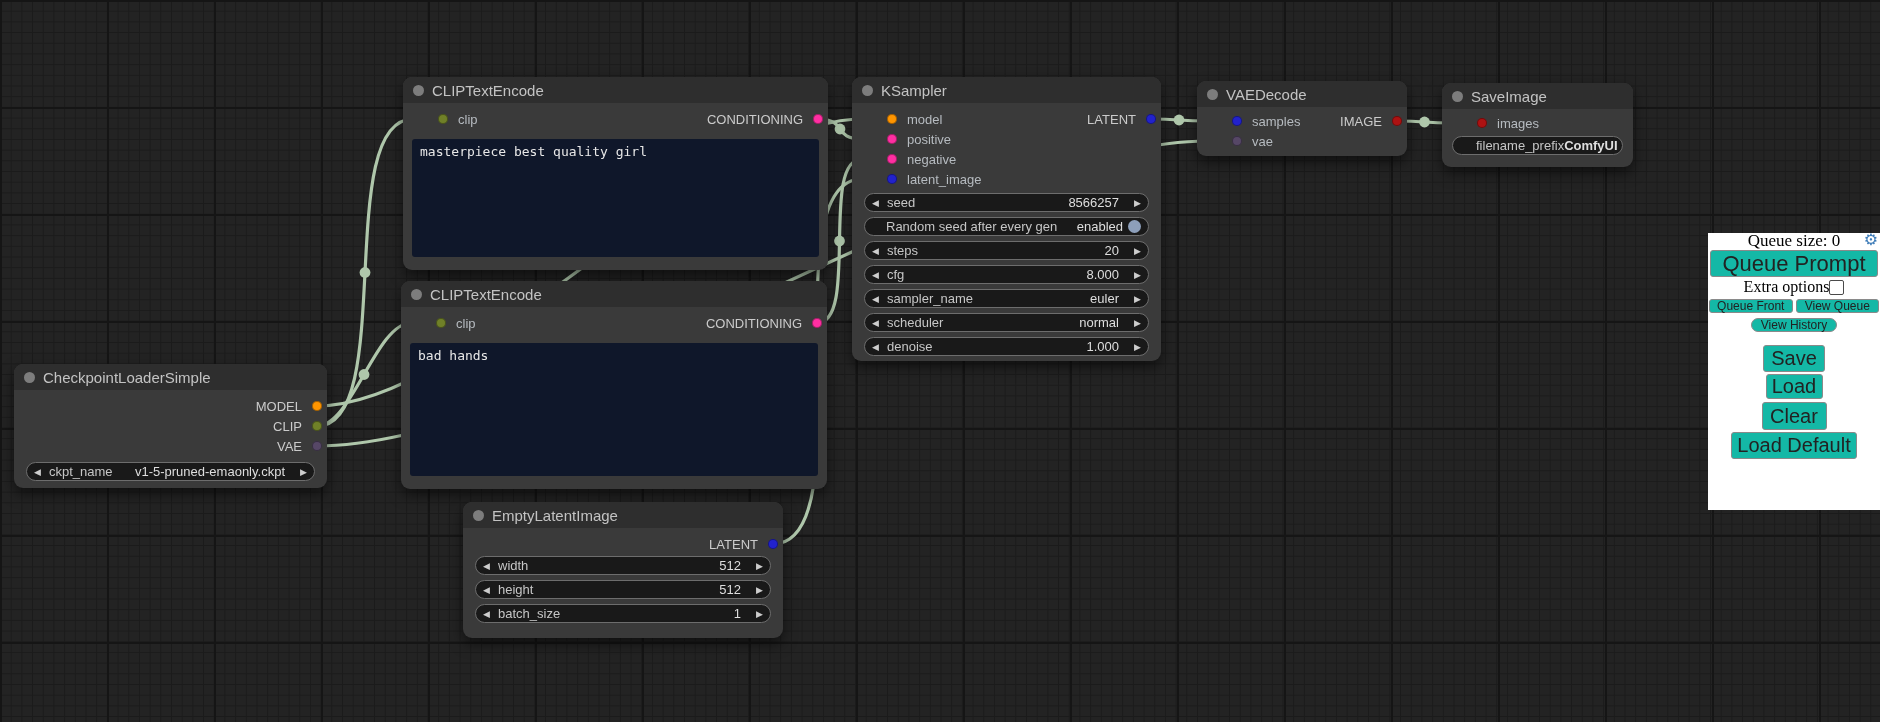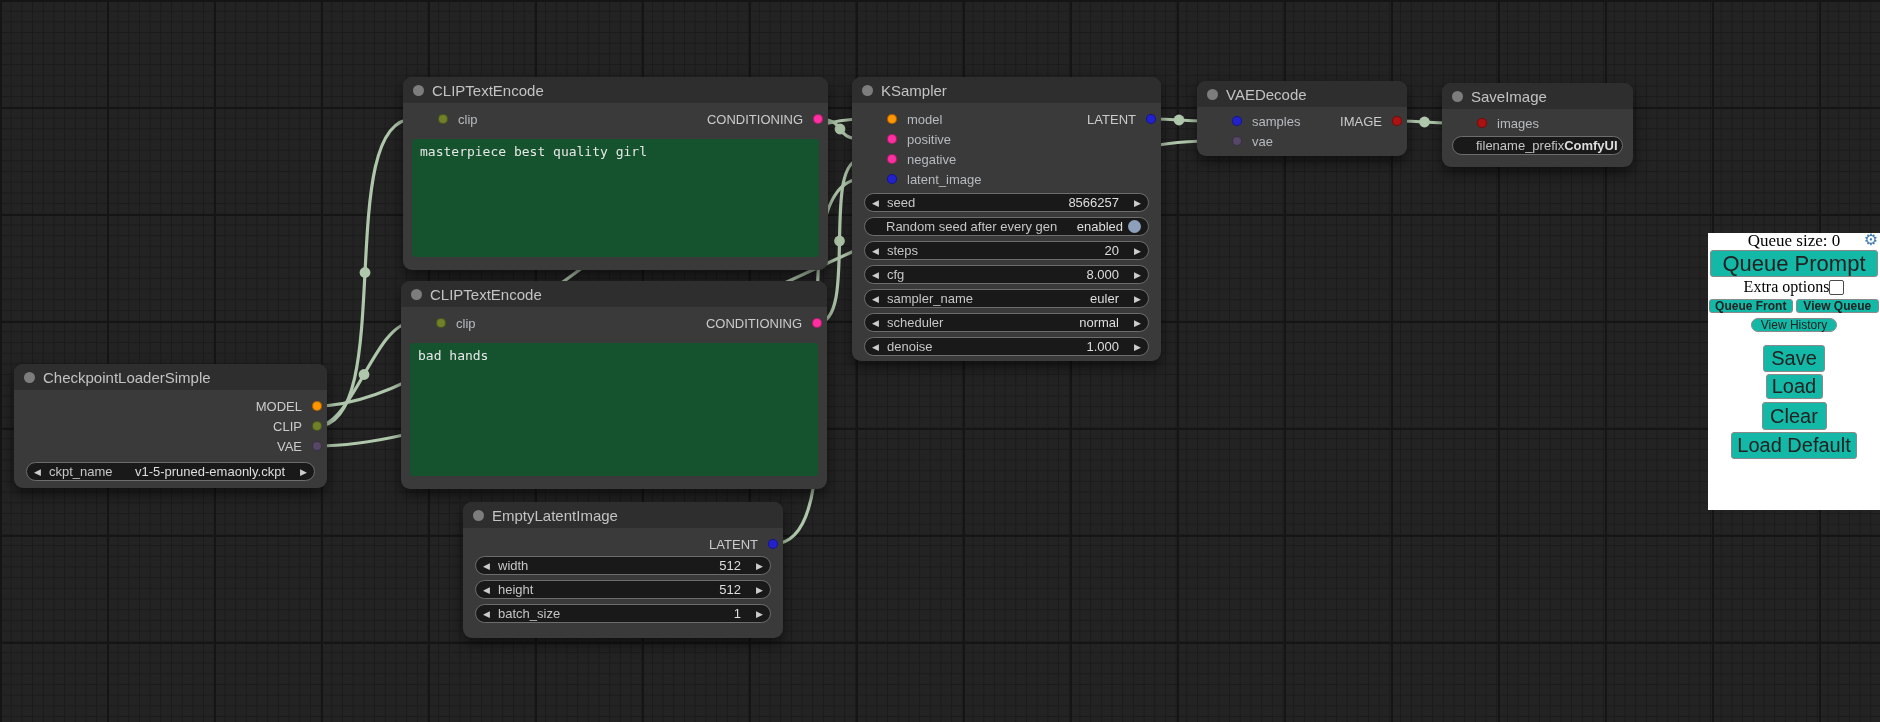--- a/index.html
+++ b/index.html
@@ -32,39 +32,39 @@
   .widget{height:19px;margin:5px 12px 0;border-radius:10px;background:#191919;
     border:1px solid #6d6d6d;display:flex;align-items:center;padding:0 7px;
     font-size:13px;color:#c6c6c6;box-sizing:border-box;white-space:nowrap;}
   .widget .arrow{font-size:9px;color:#cdcdcd;width:13px;flex:0 0 auto;}
   .widget .arrow.r{text-align:right;}
   .widget .wlabel{margin-left:2px;}
   .widget .wvalue{margin-left:auto;margin-right:9px;color:#dedede;}
   .widget.noarrow .wvalue{margin-right:4px;}
   .toggle-dot{width:13px;height:13px;border-radius:50%;background:#8d9fba;flex:0 0 auto;}
   textarea.prompt{display:block;margin:10px 9px 0;border:none;border-radius:3px;
-    background:#14532d;color:#e8e8e8;font-family:"DejaVu Sans Mono",monospace;
+    background:#0f172a;color:#e8e8e8;font-family:"DejaVu Sans Mono",monospace;
     font-size:13px;padding:5px 8px;resize:none;box-sizing:border-box;
     width:calc(100% - 18px);outline:none;}
   
   #queue-panel{position:absolute;left:1708px;top:233px;width:172px;height:277px;
     background:#ffffff;z-index:3;box-sizing:border-box;}
   .qheader{position:relative;height:16px;text-align:center;
     font-family:"Liberation Serif",serif;font-size:17px;color:#000;line-height:16px;}
   .qgear{position:absolute;right:2px;top:-1px;font-size:16px;color:#3e7cb8;cursor:pointer;}
   .qbtn{background:#14b8a6;border:1px solid #8a8a8a;border-radius:3px;
     color:#222;font-family:"Liberation Sans",sans-serif;display:block;box-sizing:border-box;
     text-align:center;cursor:pointer;padding:0;}
   #queue-prompt-btn{width:168px;height:27px;margin:1px auto 0;font-size:22px;}
   .qextra{height:20px;display:flex;align-items:center;justify-content:center;gap:0;
     font-family:"Liberation Serif",serif;font-size:16px;color:#000;}
   .qcheck{width:13px;height:13px;border:1px solid #4a4a4a;background:#fff;
     border-radius:2px;display:inline-block;cursor:pointer;}
   .qrow{display:flex;gap:3px;margin:2px 1px 0;}
-  .qrow .qbtn{flex:1;height:14px;font-size:12px;line-height:12px;font-weight:bold;}
+  .qrow .qbtn{flex:1;height:14px;font-size:12px;line-height:12px;}
   #view-history-btn{width:86px;height:14px;font-size:12px;line-height:12px;margin:5px auto 0;border-radius:7px;}
   #save-btn{width:62px;height:27px;font-size:20px;margin:13px auto 0;}
   #load-btn{width:57px;height:25px;font-size:20px;margin:2px auto 0;}
   #clear-btn{width:65px;height:28px;font-size:20px;margin:3px auto 0;}
   #load-default-btn{width:126px;height:27px;font-size:20px;margin:2px auto 0;}
 </style>
 </head>
 <body>
 
 <div id="stage">

